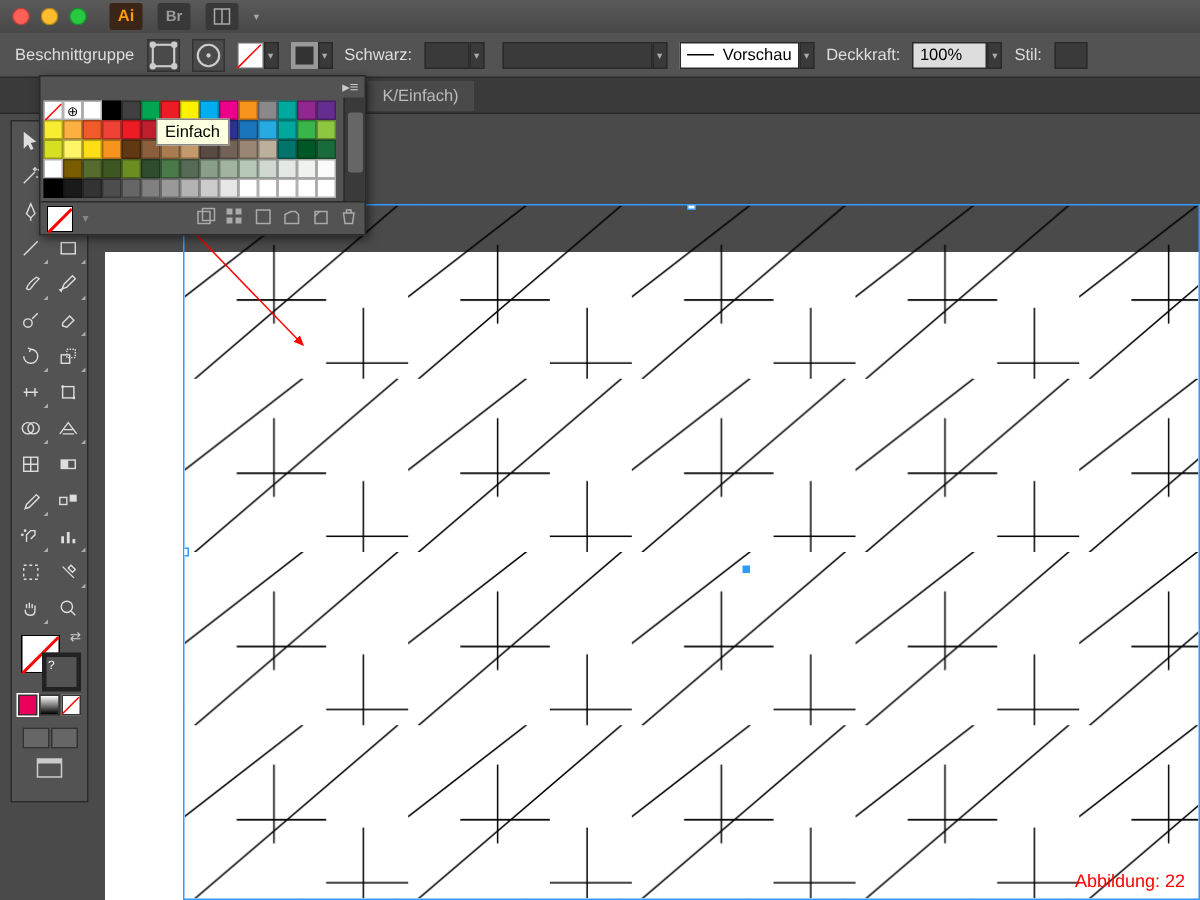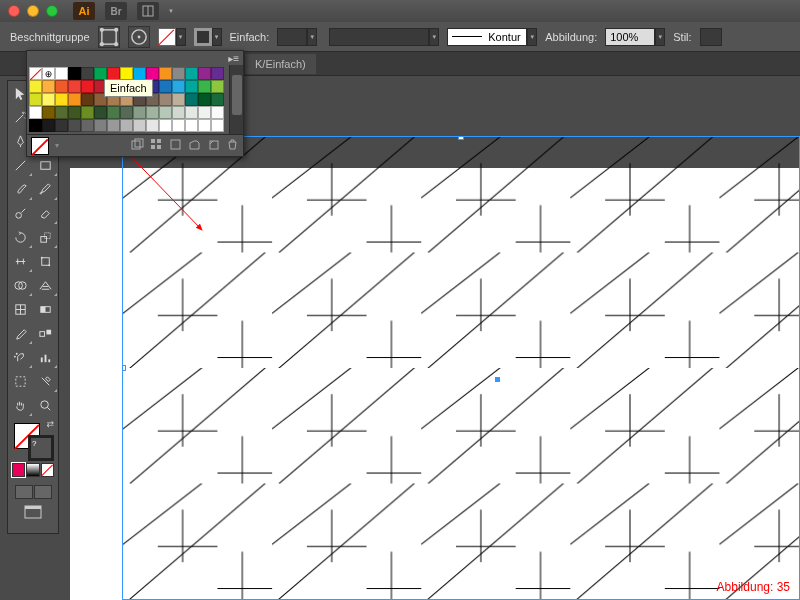--- a/index.html
+++ b/index.html
@@ -98,37 +98,37 @@
       </svg>
     </div>
   <div style="display:flex">
     <div class="swatch-btn sw-none"></div>
     <div class="dd-arrow">▾</div>
   </div>
   <div style="display:flex">
     <div class="swatch-btn" style="background:#333;border:3px solid #999"></div>
     <div class="dd-arrow">▾</div>
   </div>
-  <span class="control-label">Einfach:</span>
+  <span class="control-label">Schwarz:</span>
   <div style="display:flex">
     <div class="stroke-wt"></div>
     <div class="dd-arrow">▾</div>
   </div>
   <div style="display:flex;margin-left:4px">
     <div style="width:100px;height:18px;background:#3a3a3a;border:1px solid #2a2a2a"></div>
     <div class="dd-arrow">▾</div>
   </div>
   <div style="display:flex">
     <div class="stroke-style">
         <span class="stroke-line"></span>
-        <span>Kontur</span>
+        <span>Vorschau</span>
       </div>
     <div class="dd-arrow">▾</div>
   </div>
-  <span class="control-label">Abbildung:</span>
+  <span class="control-label">Deckkraft:</span>
   <div style="display:flex">
     <input class="opacity-input" value="100%" style="">
     <div class="dd-arrow">▾</div>
   </div>
   <span class="control-label">Stil:</span>
   <div style="display:flex">
     <div style="width:22px;height:18px;background:#3a3a3a;border:1px solid #2a2a2a"></div>
   </div>
 </div>
 
@@ -352,21 +352,21 @@
             <line x1="95" y1="100" x2="155" y2="100" stroke="#000" stroke-width="1"></line>
           </pattern>
         </defs>
         <rect width="680" height="440" fill="url(#hatch)"></rect>
       </svg>
       <div class="handle h-tl"></div>
       <div class="handle h-tm"></div>
       <div class="handle h-ml"></div>
       <div class="center-dot"></div>
     </div>
-    <div class="caption">Abbildung: 35</div>
+    <div class="caption">Abbildung: 22</div>
   </div>
 
   <svg class="red-arrow" style="left:84px;top:32px" width="130" height="130">
     <defs>
         <marker id="ah" markerWidth="8" markerHeight="8" refX="6" refY="3" orient="auto">
           <path d="M0 0l7 3-7 3z" fill="red"></path>
         </marker>
       </defs>
     <line x1="4" y1="4" x2="118" y2="122" stroke="red" stroke-width="1" marker-end="url(#ah)"></line>
   </svg>

